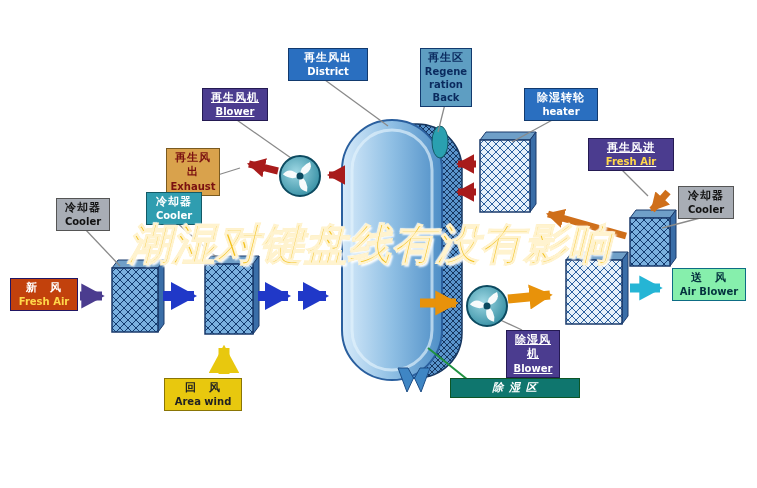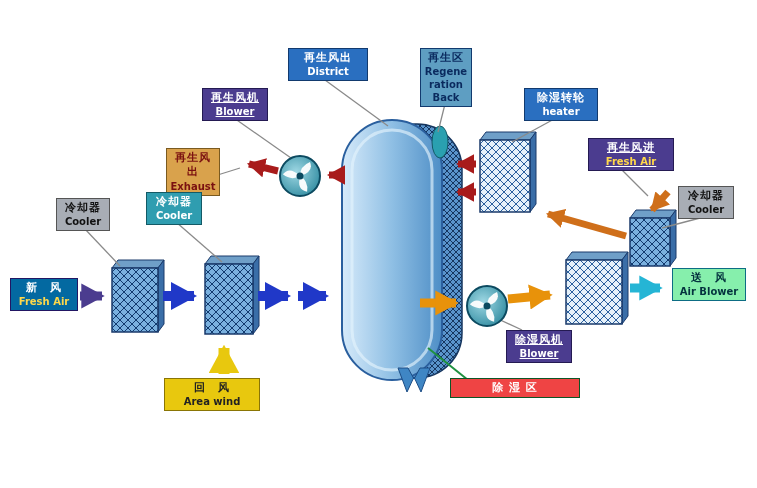--- a/index.html
+++ b/index.html
@@ -14,24 +14,24 @@
     box-sizing:border-box;z-index:20;
   }
   .label .zh{display:block;letter-spacing:1px;}
   .label .en{display:block;font-size:10px;overflow-wrap:anywhere;}
   .c-blue   {background:#2a6fc0;color:#fff;border-color:#123a6e;}
   .c-steel  {background:#5e9ec2;color:#0a2a5e;border-color:#123a6e;}
   .c-purple {background:#4b3c8f;color:#fff;border-color:#241a52;text-decoration:underline;}
   .c-tan    {background:#d9a24c;color:#7a1010;border-color:#7a5a20;}
   .c-gray   {background:#a8adb5;color:#111;border-color:#555;}
   .c-teal   {background:#2f9db0;color:#fff;border-color:#135a66;}
-  .c-indigo {background:#0369a1;color:#fff;border-color:#221663;}
+  .c-indigo {background:#c2410c;color:#fff;border-color:#221663;}
   .c-cyan   {background:#86efac;color:#04323e;border-color:#0d6d84;}
   .c-yellow {background:#e8c80e;color:#222;border-color:#8a7505;}
-  .c-green  {background:#ef4444;color:#fff;border-color:#0d5526;}
+  .c-green  {background:#0f766e;color:#fff;border-color:#0d5526;font-style:italic;}
   .en-gold .en{color:#ffd84a;}
   .watermark{
     position:absolute;left:128px;top:216px;z-index:50;
     font-size:43px;font-weight:bold;font-style:italic;
     color:#f2c01a;white-space:nowrap;letter-spacing:1px;
     -webkit-text-stroke:1px #fff3cf;
     text-shadow:2px 2px 2px rgba(255,255,255,.95),-1px -1px 1px rgba(255,255,255,.8);
   }
 </style>
 </head>
@@ -218,28 +218,29 @@
   <div class="label c-indigo en-gold" style="left:10px;top:278px;width:68px">
     <span class="zh">新　风</span>
     <span class="en">Fresh Air</span>
   </div>
 
   <div class="label c-cyan" style="left:672px;top:268px;width:74px">
     <span class="zh">送　风</span>
     <span class="en">Air Blower</span>
   </div>
 
-  <div class="label c-yellow" style="left:164px;top:378px;width:96px">
+  <div class="label c-yellow" style="left:164px;top:378px;width:78px">
     <span class="zh">回　风</span>
     <span class="en">Area wind</span>
   </div>
 
-  <div class="label c-purple" style="left:506px;top:330px;width:66px">
+  <div class="label c-purple" style="left:506px;top:330px;width:54px">
     <span class="zh">除湿风机</span>
     <span class="en">Blower</span>
   </div>
 
   <div class="label c-green" style="left:450px;top:378px;width:130px">
     <span class="zh">除 湿 区</span>
   </div>
 
+  <div class="watermark">潮湿对键盘线有没有影响</div>
 
 </div>
 
 </body></html>

